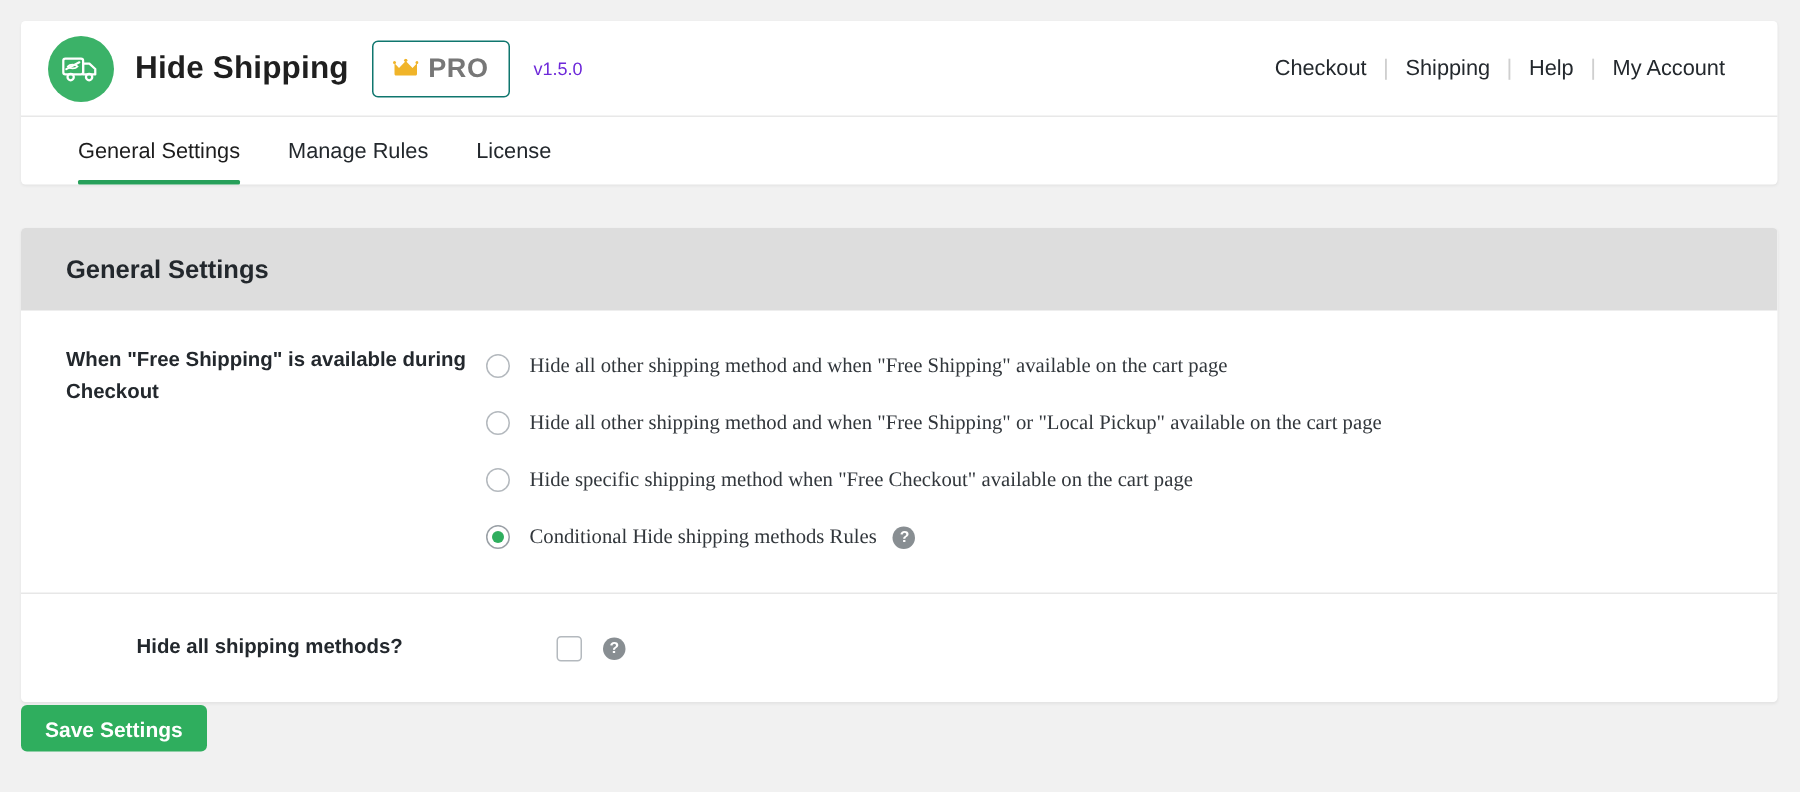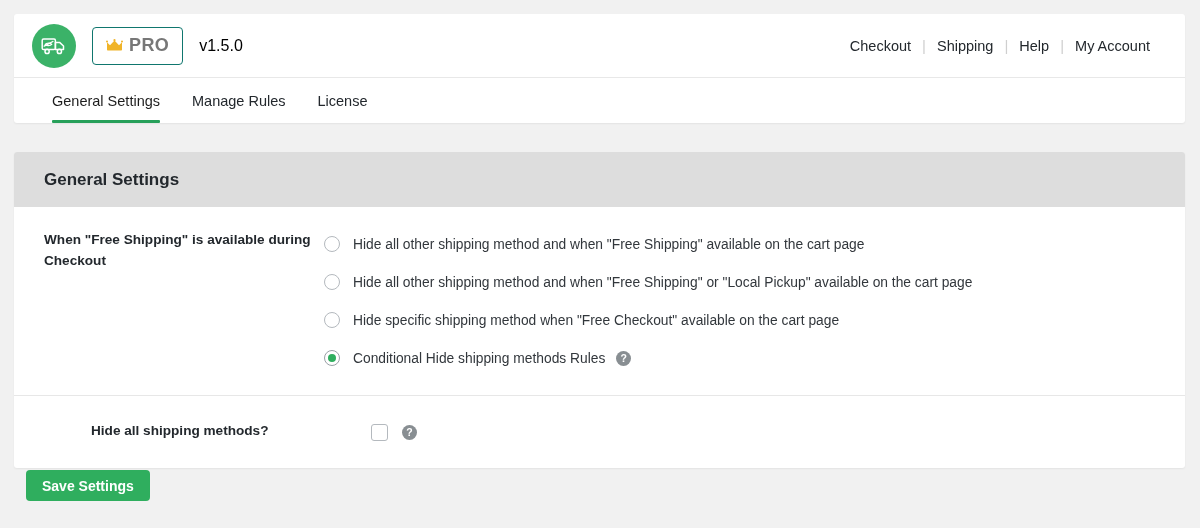--- a/index.html
+++ b/index.html
@@ -36,21 +36,21 @@
     margin-left: 14px; letter-spacing: .1px; white-space: nowrap;
   }
   .pro-badge {
     margin-left: 16px;
     border: 1px solid #0f766e; border-radius: 4px;
     height: 38px; padding: 0 13px;
     display: flex; align-items: center; gap: 6px;
     background: #fff;
   }
   .pro-text { font-size: 18px; font-weight: bold; color: #777; letter-spacing: .4px; }
-  .version { margin-left: 16px; font-size: 16px; color: #000000; }
+  .version { margin-left: 16px; font-size: 12px; color: #6d28d9; }
   .topnav { margin-left: auto; display: flex; align-items: center; }
   .topnav a {
     font-size: 14.5px; color: #23282d; text-decoration: none;
     padding: 0 11px; white-space: nowrap;
   }
   .topnav .sep { color: #cfcfcf; font-size: 15px; }
 
   .tabrow {
     height: 45px; display: flex; align-items: stretch;
     padding-left: 22px;
@@ -99,38 +99,38 @@
   .radio {
     width: 16px; height: 16px; border-radius: 50%;
     border: 1px solid #b4b9be; background: #fff;
     flex: 0 0 auto; display: flex; align-items: center; justify-content: center;
   }
   .radio.checked { border-color: #9aa0a6; }
   .radio.checked .dot {
     width: 8px; height: 8px; border-radius: 50%; background: #2fae5e;
   }
   .radio-text {
-    margin-left: 13px; font-size: 13.8px; color: #32373c; white-space: nowrap;
+    margin-left: 13px; font-size: 13.8px; color: #32373c; white-space: nowrap; font-family: Liberation Serif, serif;
   }
   .helpicon {
     width: 15px; height: 15px; border-radius: 50%;
     background: #888e92; color: #fff;
     font-size: 10.5px; font-weight: bold;
     display: inline-flex; align-items: center; justify-content: center;
     margin-left: 11px; flex: 0 0 auto; line-height: 1;
   }
   .cb-line { display: flex; align-items: center; height: 28px; }
   .checkbox {
     width: 17px; height: 17px; border: 1px solid #b4b9be;
     border-radius: 3px; background: #fff; flex: 0 0 auto;
   }
 
   
   .savebtn {
-    position: absolute; left: 26px; top: 470px;
+    position: absolute; left: 14px; top: 470px;
     background: #2fae5e; color: #fff;
     border: none; border-radius: 4px;
     font-family: "Liberation Sans", sans-serif;
     font-size: 14px; font-weight: bold;
     padding: 0 16px; height: 31px; cursor: pointer;
   }
 </style>
 </head>
 <body>
 
@@ -144,20 +144,21 @@
         <svg width="26" height="20" viewBox="0 0 26 20" fill="none" aria-hidden="true">
           <rect x="1.2" y="3" width="13.2" height="10.6" rx="1.4" stroke="#ffffff" stroke-width="1.5"></rect>
           <path d="M14.4 6.4h4.2l3.9 3.6v3.6h-8.1z" stroke="#ffffff" stroke-width="1.5" stroke-linejoin="round"></path>
           <circle cx="6.1" cy="15.4" r="2.1" stroke="#ffffff" stroke-width="1.5"></circle>
           <circle cx="18.4" cy="15.4" r="2.1" stroke="#ffffff" stroke-width="1.5"></circle>
           <path d="M4.2 8.3c1.3-1.7 5.1-1.7 6.5 0-1.4 1.7-5.2 1.7-6.5 0z" stroke="#ffffff" stroke-width="1.2"></path>
           <path d="M3.2 10.1L11.9 5.5" stroke="#ffffff" stroke-width="1.4" stroke-linecap="round"></path>
         </svg>
       </div>
 
+      <div class="brandname">Hide Shipping</div>
 
       <div class="pro-badge">
         <span style="display:flex;align-items:center;">
           <svg width="17" height="13" viewBox="0 0 17 13" aria-hidden="true">
             <path d="M1 3.2l3 3.1 4.5-4.7L13 6.3l3-3.1v7.2c0 .6-.4 1-1 1H2c-.6 0-1-.4-1-1V3.2z" fill="#f0b429"></path>
             <circle cx="1" cy="2.6" r="1" fill="#f0b429"></circle>
             <circle cx="16" cy="2.6" r="1" fill="#f0b429"></circle>
             <circle cx="8.5" cy="1.2" r="1.1" fill="#f0b429"></circle>
           </svg>
         </span>

